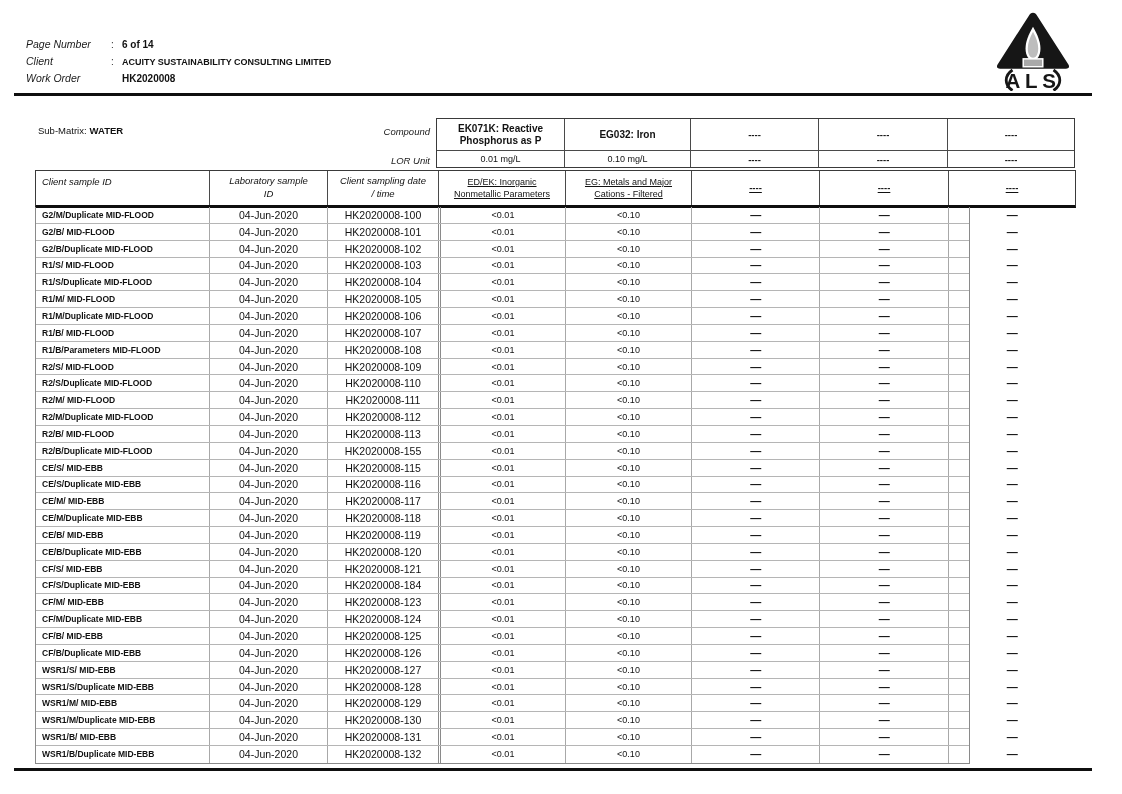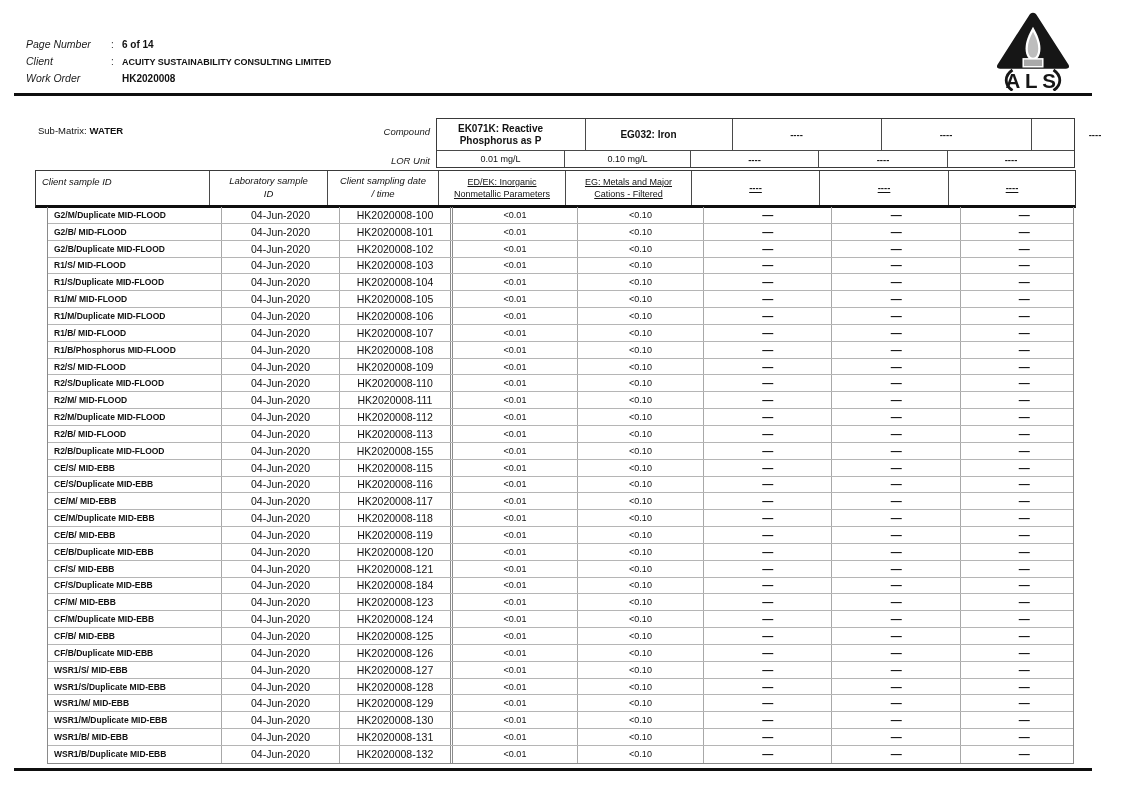--- a/index.html
+++ b/index.html
@@ -24,38 +24,38 @@
   
   .submatrix{position:absolute;left:38px;top:125px;font-size:9.5px;}
   .submatrix b{margin-left:3px;}
   .flabel{position:absolute;left:246px;width:184px;text-align:right;font-style:italic;font-size:9.5px;color:#1a1a1a;}
   .compound-label{top:126px;}
   .lor-label{top:155px;}
 
   
   .analyte-band{position:absolute;left:436px;top:118px;width:639px;border:1px solid #3a3a3a;box-sizing:border-box;}
   .arow{display:grid;grid-template-columns:127px 126px 128px 129px 127px;}
-  .arow-compound{height:31px;gap:21px;}
+  .arow-compound{height:31px;}
   .arow-lor{height:17px;}
   .acell{display:flex;align-items:center;justify-content:center;text-align:center;box-sizing:border-box;overflow:hidden;}
   .arow .acell + .acell{border-left:1px solid #4a4a4a;}
   .arow-lor .acell{border-top:1px solid #4a4a4a;}
   .compound-cell{font-weight:bold;font-size:10px;line-height:1.25;padding:1px 6px 0 6px;}
   .lor-cell{font-size:9px;}
 
   
   .colhead-band{position:absolute;left:35px;top:170px;width:1041px;height:38px;border:1px solid #3a3a3a;border-bottom:3px solid #0f0f0f;box-sizing:border-box;display:grid;grid-template-columns:173px 118px 111px 127px 126px 128px 129px 127px;}
   .chead-cell{display:flex;align-items:center;justify-content:center;text-align:center;font-size:9.5px;white-space:pre-line;line-height:1.35;box-sizing:border-box;overflow:hidden;}
   .chead-cell + .chead-cell{border-left:1px solid #4a4a4a;}
   .chead-id{justify-content:flex-start;text-align:center;padding-left:6px;align-items:flex-start;padding-top:5px;font-style:italic;}
   .chead-it{font-style:italic;}
   .chead-method{font-size:9px;font-style:normal;padding:0 6px;text-decoration:underline;}
 
   
-  .tbody{position:absolute;left:35px;top:207px;width:1027px;border:1px solid #8a8a8a;border-top:none;box-sizing:border-box;margin-left:12px;}
+  .tbody{position:absolute;left:35px;top:207px;width:935px;border:1px solid #8a8a8a;border-top:none;box-sizing:border-box;}
   .trow{display:grid;grid-template-columns:173px 118px 111px 127px 126px 128px 129px 127px;height:16.85px;border-bottom:1px solid #b5b5b5;box-sizing:border-box;}
   .trow:last-child{border-bottom:none;}
   .bcell{display:flex;align-items:center;justify-content:center;box-sizing:border-box;overflow:hidden;font-size:9px;}
   .bcell + .bcell{border-left:1px solid #a8a8a8;}
   .c-id{justify-content:flex-start;padding-left:6px;font-weight:bold;font-size:8.5px;}
   .c-date{font-size:10.5px;}
   .c-lab{font-size:10.5px;}
   .c-val{font-size:9px;}
   .c-val.dbl{border-left:3px double #8a8a8a;}
   .dash{font-weight:bold;font-size:11px;letter-spacing:-0.5px;}
@@ -218,21 +218,21 @@
     <div class="bcell c-date">04-Jun-2020</div>
     <div class="bcell c-lab">HK2020008-107</div>
     <div class="bcell c-val dbl">&lt;0.01</div>
     <div class="bcell c-val">&lt;0.10</div>
     <div class="bcell c-val dash">—</div>
     <div class="bcell c-val dash">—</div>
     <div class="bcell c-val dash">—</div>
   </div>
 
   <div class="trow">
-    <div class="bcell c-id">R1/B/Phosphorus MID-FLOOD</div>
+    <div class="bcell c-id">R1/B/Parameters MID-FLOOD</div>
     <div class="bcell c-date">04-Jun-2020</div>
     <div class="bcell c-lab">HK2020008-108</div>
     <div class="bcell c-val dbl">&lt;0.01</div>
     <div class="bcell c-val">&lt;0.10</div>
     <div class="bcell c-val dash">—</div>
     <div class="bcell c-val dash">—</div>
     <div class="bcell c-val dash">—</div>
   </div>
 
   <div class="trow">

